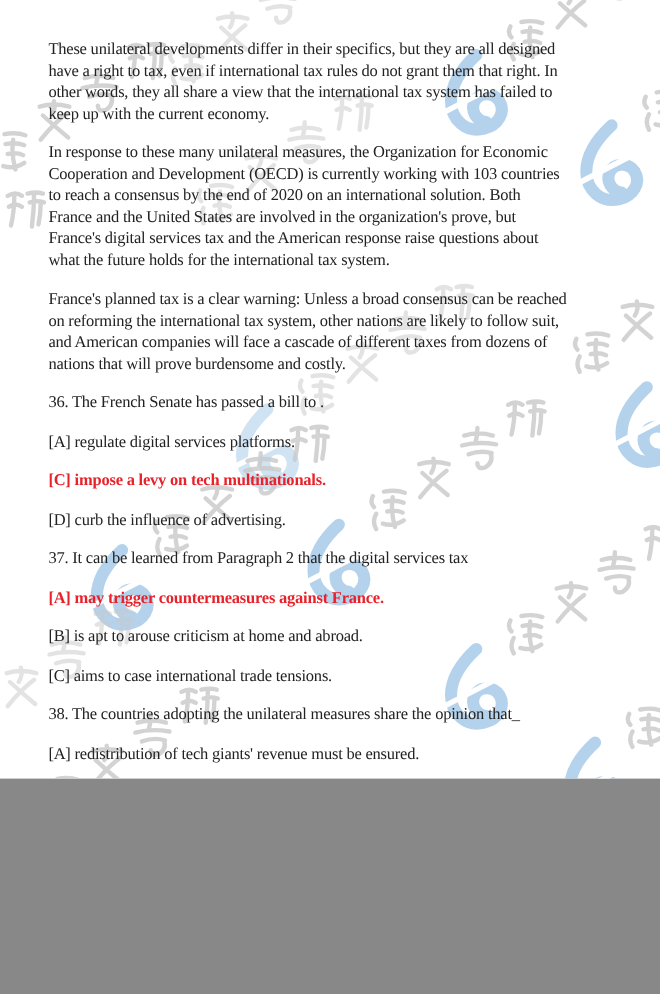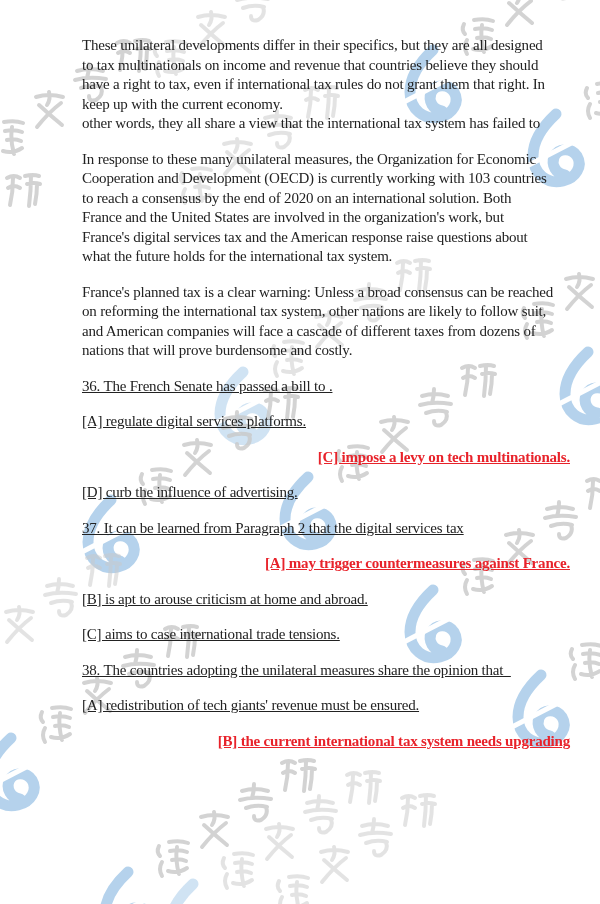--- a/index.html
+++ b/index.html
@@ -6,45 +6,44 @@
     --text:#222222;
     --hl:#e8222a;
     --wm-blue:#a3c8e8;
     --wm-gray:#c9c9c9;
     --bg:#ffffff;
   }
   *{margin:0;padding:0;box-sizing:border-box;}
   html,body{background:#888;}
   .page{
     position:relative;
-    width:600px;height:904px;
+    width:600px;height:708px;
     margin:0 auto;
     background:var(--bg);
     overflow:hidden;
     font-family:"Liberation Serif","DejaVu Serif",serif;
     color:var(--text);
-    padding-left:38px;
   }
   .watermark-layer{position:absolute;inset:0;z-index:0;pointer-events:none;}
   .wm{position:absolute;width:230px;height:196px;overflow:visible;opacity:.8;}
   .wm.light{opacity:.5;}
   .defs{position:absolute;width:0;height:0;}
   .content{
     position:relative;z-index:1;
     padding:36px 30px 0 44px;
     font-size:15px;
     letter-spacing:-0.2px;
   }
   .para{margin:0 0 16px 0;}
   .line,.qstem,.opt{
     line-height:19.5px;
     white-space:nowrap;
   }
-  .qstem,.opt{margin:14px 0 16px 0;text-decoration:underline;}
-  .opt.correct{color:var(--hl);font-weight:bold;text-align:right;}
+  .qstem,.opt{margin:14px 0 16px 0;}
+  .opt.correct{color:var(--hl);font-weight:bold;}
 </style>
 </head>
 <body>
 
 <div class="page">
 
   <svg class="defs" aria-hidden="true">
     <defs>
       <symbol id="wm-b" overflow="visible">
         <path d="M33 4 C20 16 10 31 10 46 C10 63 24 75 40 71 C53 68 60 56 54 46 C48 37 35 38 31 47 C28 55 33 64 42 65" fill="none" stroke="var(--wm-blue)" stroke-width="11" stroke-linecap="round"></path>
@@ -158,31 +157,30 @@
       </svg>
     <svg class="wm light" style="left:215px;top:785px">
         <use href="#wm-chars"></use>
       </svg>
   </div>
 
   <div class="content">
 
     <div class="para">
         <div class="line">These unilateral developments differ in their specifics, but they are all designed</div>
-        <div class="line">to tax multinationals on income and revenue that countries believe they should</div>
         <div class="line">have a right to tax, even if international tax rules do not grant them that right. In</div>
+        <div class="line">other words, they all share a view that the international tax system has failed to</div>
         <div class="line">keep up with the current economy.</div>
-        <div class="line">other words, they all share a view that the international tax system has failed to</div>
       </div>
 
     <div class="para">
         <div class="line">In response to these many unilateral measures, the Organization for Economic</div>
         <div class="line">Cooperation and Development (OECD) is currently working with 103 countries</div>
         <div class="line">to reach a consensus by the end of 2020 on an international solution. Both</div>
-        <div class="line">France and the United States are involved in the organization's work, but</div>
+        <div class="line">France and the United States are involved in the organization's prove, but</div>
         <div class="line">France's digital services tax and the American response raise questions about</div>
         <div class="line">what the future holds for the international tax system.</div>
       </div>
 
     <div class="para">
         <div class="line">France's planned tax is a clear warning: Unless a broad consensus can be reached</div>
         <div class="line">on reforming the international tax system, other nations are likely to follow suit,</div>
         <div class="line">and American companies will face a cascade of different taxes from dozens of</div>
         <div class="line">nations that will prove burdensome and costly.</div>
       </div>

